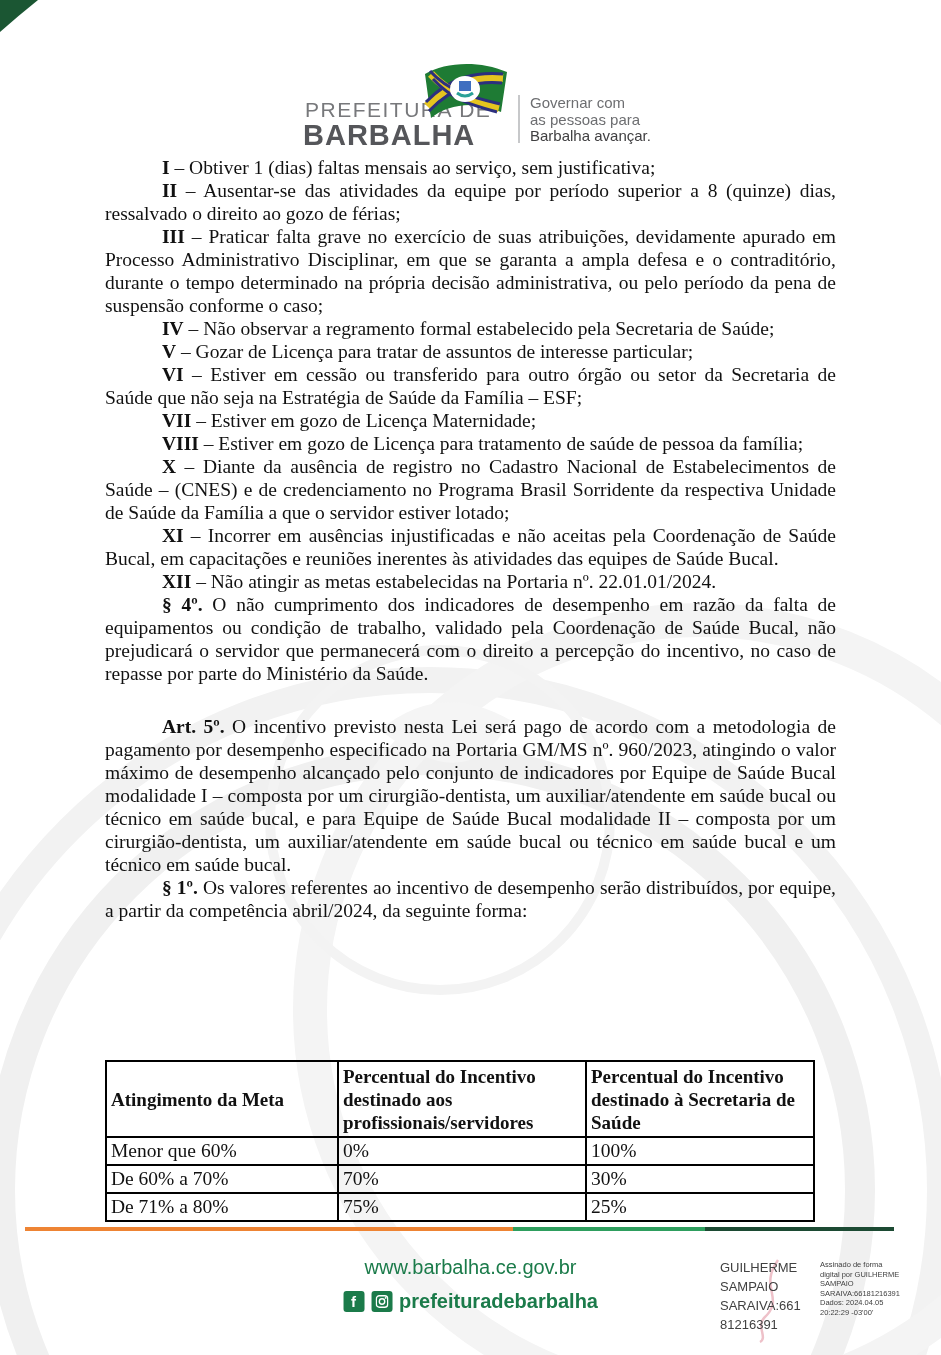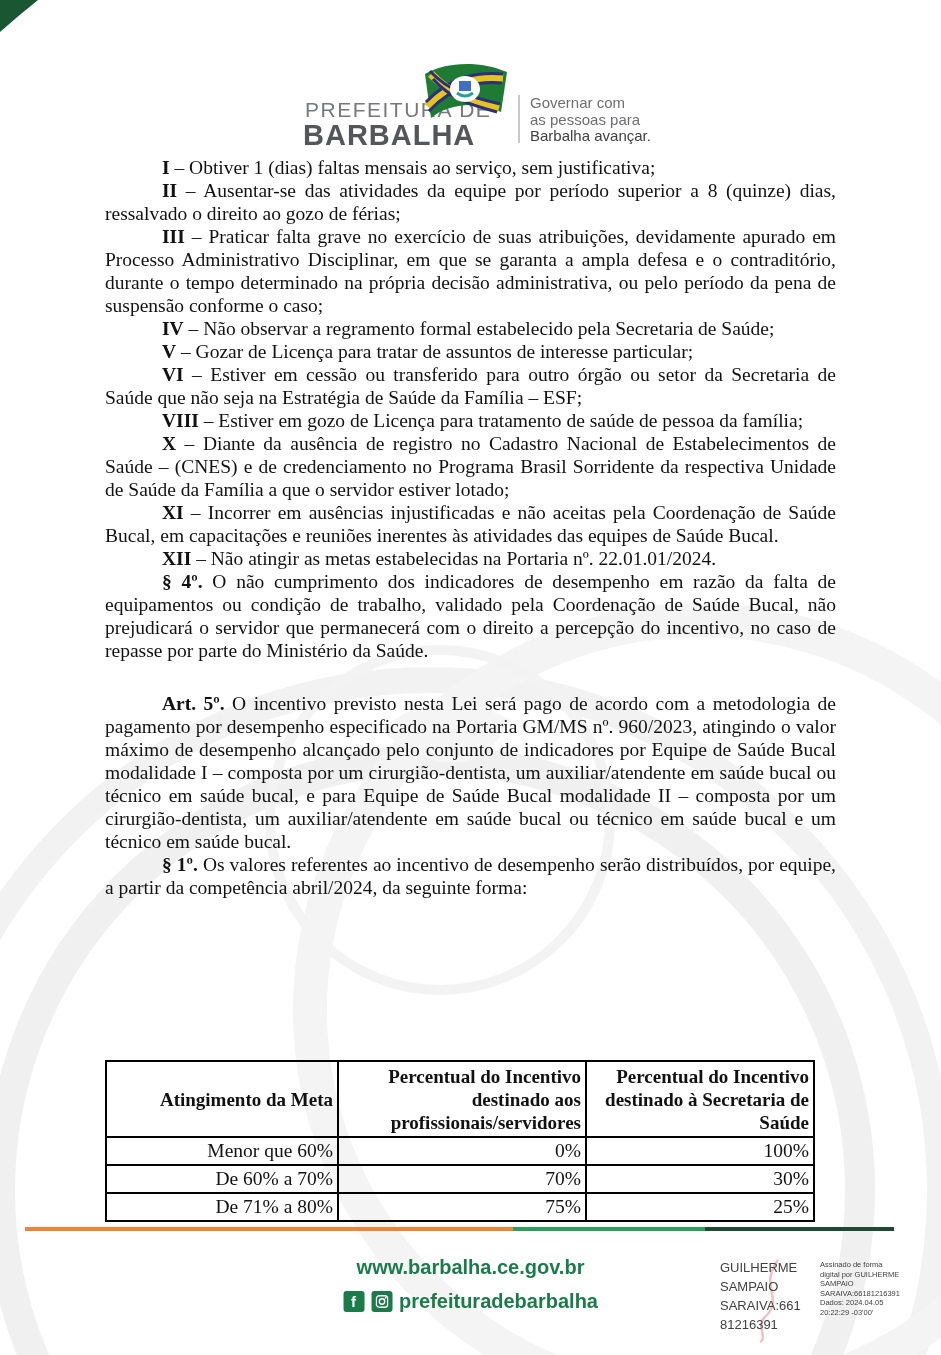--- a/index.html
+++ b/index.html
@@ -20,31 +20,31 @@
            font-size:15px;line-height:16.5px;color:#6d6e71;}
   .tagline .strong{font-weight:normal;color:#414042;}
   
   .doc-body{position:absolute;left:105px;top:156px;width:731px;font-size:19.5px;line-height:23px;}
   .doc-body p{margin:0;text-indent:57px;text-align:justify;}
   .doc-body p.gap{margin-top:30px;}
   .doc-body b{font-weight:bold;}
   
   .meta-table{position:absolute;left:105px;top:1060px;border-collapse:collapse;table-layout:fixed;
               font-size:19.5px;}
-  .meta-table th,.meta-table td{border:2px solid #000;text-align:right;padding:0 4px;}
+  .meta-table th,.meta-table td{border:2px solid #000;text-align:left;padding:0 4px;}
   .meta-table th{font-weight:bold;font-size:19px;line-height:23px;height:74px;vertical-align:middle;}
   .meta-table td{height:26px;line-height:26px;}
   
   .rule{position:absolute;left:25px;top:1227px;display:flex;height:4px;}
   .rule .seg1{width:488px;background:#ee8434;}
   .rule .seg2{width:192px;background:#2e9e5e;}
   .rule .seg3{width:189px;background:#1c4a33;}
   
   .site{position:absolute;left:50%;transform:translateX(-50%);top:1256px;
-        font-family:"Liberation Sans",sans-serif;font-size:20px;font-weight:bold;color:#1b7b4a;}
+        font-family:"Liberation Sans",sans-serif;font-size:20px;font-weight:normal;color:#1b7b4a;}
   .social{position:absolute;left:50%;transform:translateX(-50%);top:1290px;display:flex;
           align-items:center;gap:7px;font-family:"Liberation Sans",sans-serif;}
   .sicon{width:21px;height:21px;background:#1b7b4a;border-radius:3px;display:flex;
          align-items:center;justify-content:center;color:#fff;font-weight:bold;font-size:15px;
          font-family:"Liberation Sans",sans-serif;}
   .handle{font-size:20px;font-weight:bold;color:#1b7b4a;}
   
   .sig{position:absolute;left:720px;top:1258px;display:flex;gap:8px;z-index:2;
        font-family:"Liberation Sans",sans-serif;color:#414141;}
   .sig-name{width:92px;font-size:13px;line-height:19px;}
@@ -93,20 +93,21 @@
       <div class="strong">Barbalha avançar.</div>
     </div>
 
     <div class="doc-body">
       <p><b>I</b><span> – Obtiver 1 (dias) faltas mensais ao serviço, sem justificativa;</span></p>
       <p><b>II</b><span> – Ausentar-se das atividades da equipe por período superior a 8 (quinze) dias, ressalvado o direito ao gozo de férias;</span></p>
       <p><b>III</b><span> – Praticar falta grave no exercício de suas atribuições, devidamente apurado em Processo Administrativo Disciplinar, em que se garanta a ampla defesa e o contraditório, durante o tempo determinado na própria decisão administrativa, ou pelo período da pena de suspensão conforme o caso;</span></p>
       <p><b>IV</b><span> – Não observar a regramento formal estabelecido pela Secretaria de Saúde;</span></p>
       <p><b>V</b><span> – Gozar de Licença para tratar de assuntos de interesse particular;</span></p>
       <p><b>VI</b><span> – Estiver em cessão ou transferido para outro órgão ou setor da Secretaria de Saúde que não seja na Estratégia de Saúde da Família – ESF;</span></p>
+      <p><b>VII</b><span> – Estiver em gozo de Licença Maternidade;</span></p>
       <p><b>VIII</b><span> – Estiver em gozo de Licença para tratamento de saúde de pessoa da família;</span></p>
       <p><b>X</b><span> – Diante da ausência de registro no Cadastro Nacional de Estabelecimentos de Saúde – (CNES) e de credenciamento no Programa Brasil Sorridente da respectiva Unidade de Saúde da Família a que o servidor estiver lotado;</span></p>
       <p><b>XI</b><span> – Incorrer em ausências injustificadas e não aceitas pela Coordenação de Saúde Bucal, em capacitações e reuniões inerentes às atividades das equipes de Saúde Bucal.</span></p>
       <p><b>XII</b><span> – Não atingir as metas estabelecidas na Portaria nº. 22.01.01/2024.</span></p>
       <p><b>§ 4º.</b><span> O não cumprimento dos indicadores de desempenho em razão da falta de equipamentos ou condição de trabalho, validado pela Coordenação de Saúde Bucal, não prejudicará o servidor que permanecerá com o direito a percepção do incentivo, no caso de repasse por parte do Ministério da Saúde.</span></p>
       <p class="gap"><b>Art. 5º.</b><span> O incentivo previsto nesta Lei será pago de acordo com a metodologia de pagamento por desempenho especificado na Portaria GM/MS nº. 960/2023, atingindo o valor máximo de desempenho alcançado pelo conjunto de indicadores por Equipe de Saúde Bucal modalidade I – composta por um cirurgião-dentista, um auxiliar/atendente em saúde bucal ou técnico em saúde bucal, e para Equipe de Saúde Bucal modalidade II – composta por um cirurgião-dentista, um auxiliar/atendente em saúde bucal ou técnico em saúde bucal e um técnico em saúde bucal.</span></p>
       <p><b>§ 1º.</b><span> Os valores referentes ao incentivo de desempenho serão distribuídos, por equipe, a partir da competência abril/2024, da seguinte forma:</span></p>
     </div>
 
     <table class="meta-table">

